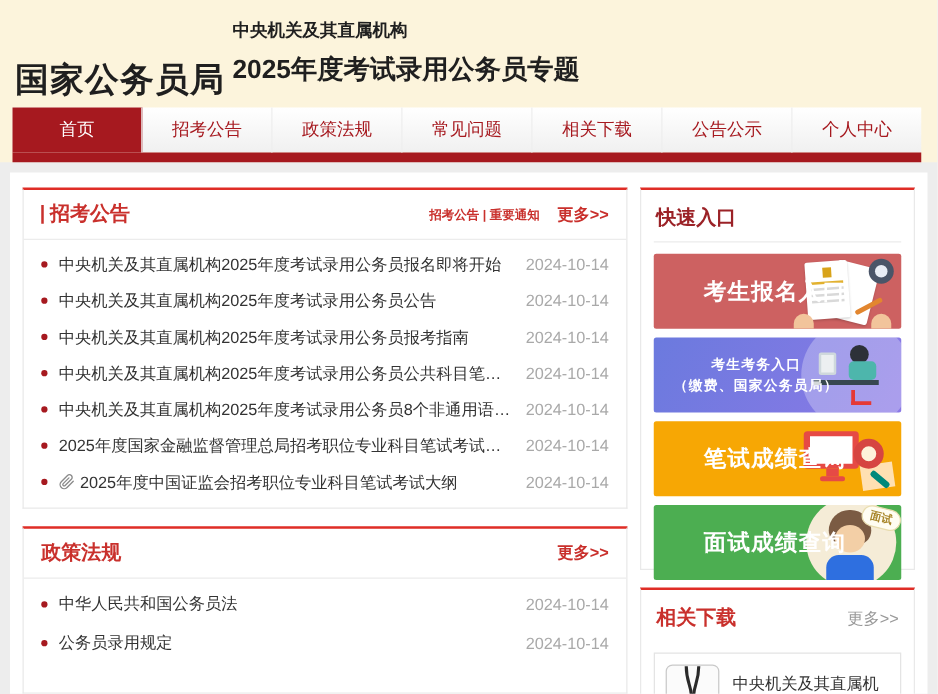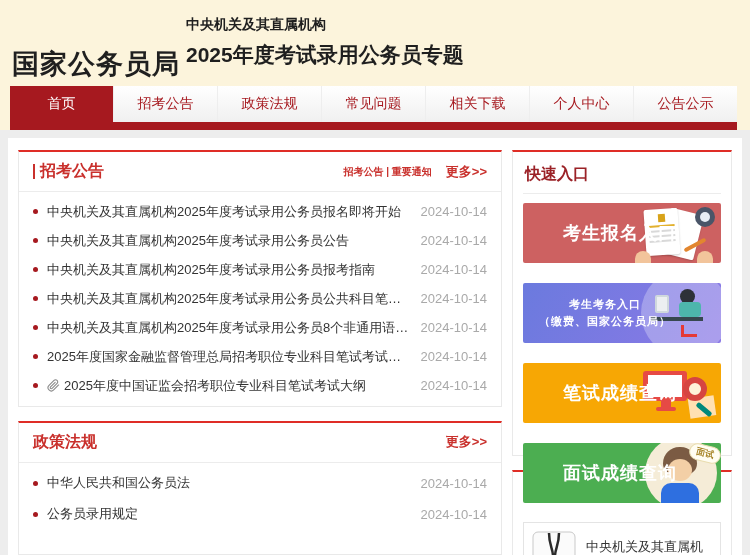--- a/index.html
+++ b/index.html
@@ -52,21 +52,21 @@
     overflow:hidden; text-overflow:ellipsis; cursor:pointer; }
   .news-date { font-size:13px; color:#a9a9a9; margin-left:10px; flex:none; }
   .clip { margin-right:4px; flex:none; display:inline-flex; }
   ul.news.wide li { height:31px; }
 
   
   .qe-panel { padding:9px 10px 10px 10px; }
   .qe-title { font-size:16px; font-weight:bold; color:#9b2227; padding:3px 2px 8px 2px;
     border-bottom:1px solid #ececec; margin-bottom:9px; }
   .qbtn { position:relative; height:60px; border-radius:2px; overflow:hidden;
-    margin-bottom:20px; cursor:pointer; }
+    margin-bottom:7px; cursor:pointer; }
   .qbtn:last-child { margin-bottom:0; }
   .q-label { position:absolute; left:40px; top:50%; transform:translateY(-50%);
     color:#ffffff; font-size:18px; font-weight:bold; letter-spacing:1px; z-index:3; }
   .q-label2 { left:16px; text-align:center; }
   .q-main { font-size:11px; }
   .q-sub { font-size:11px; font-weight:bold; margin-top:2px; }
   .ill { position:absolute; right:0; top:0; bottom:0; width:105px; z-index:1; }
 
   
   .paper { position:absolute; background:#ffffff; width:34px; height:46px;
@@ -146,22 +146,22 @@
       <div class="head-org">中央机关及其直属机构</div>
       <div class="head-title">2025年度考试录用公务员专题</div>
     </div>
   </div>
   <div class="nav-row">
     <div class="nav-tab active">首页</div>
     <div class="nav-tab">招考公告</div>
     <div class="nav-tab">政策法规</div>
     <div class="nav-tab">常见问题</div>
     <div class="nav-tab">相关下载</div>
+    <div class="nav-tab">公告公示</div>
     <div class="nav-tab">个人中心</div>
-    <div class="nav-tab">公告公示</div>
   </div>
   <div class="nav-band"></div>
 </div>
 
 <div class="page">
   <div class="container">
 
     <div class="col-left">
 
       <div class="panel p-tall">

